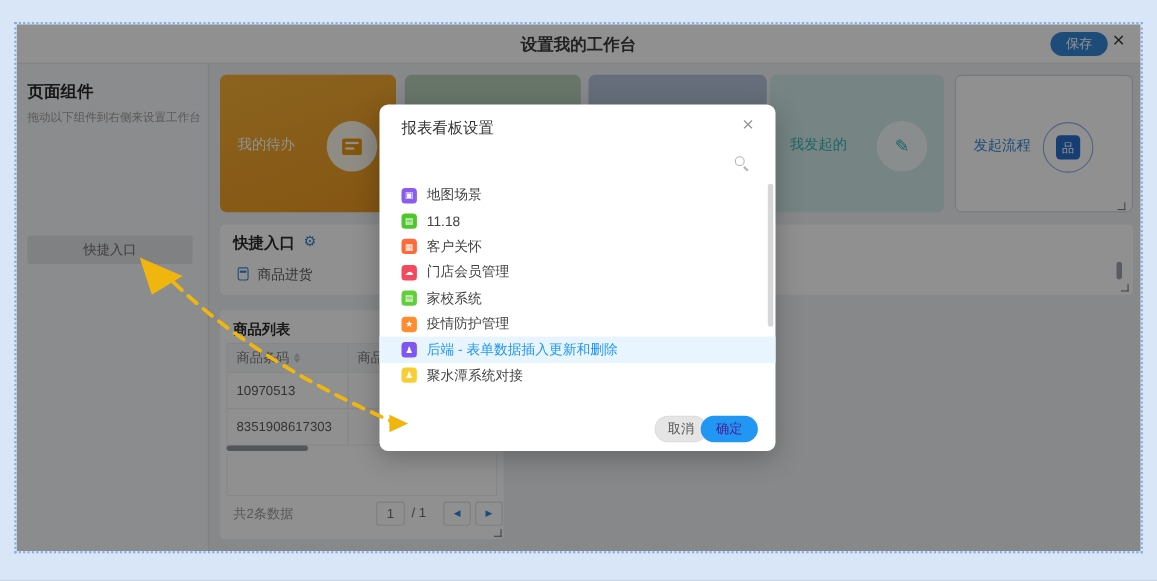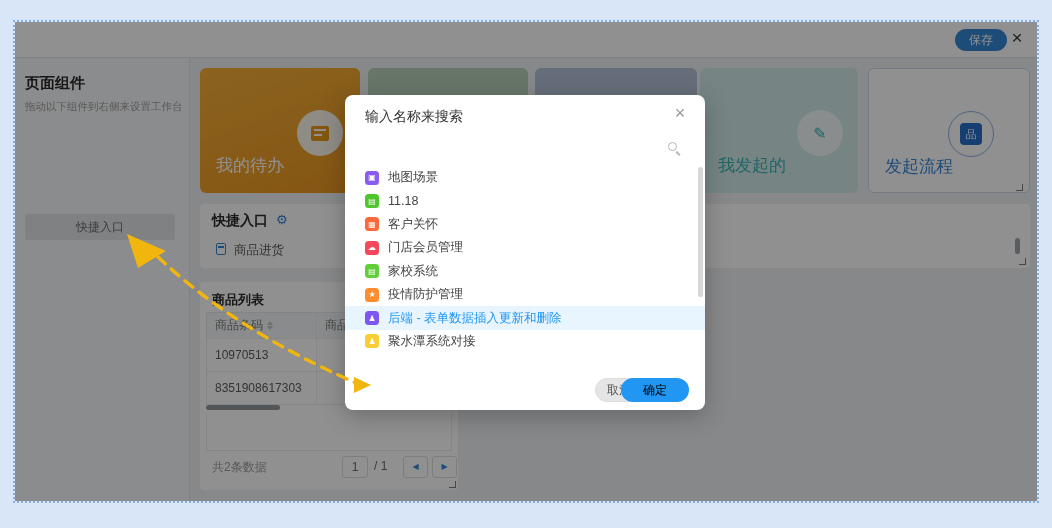--- a/index.html
+++ b/index.html
@@ -17,21 +17,21 @@
   
   .sidebar { position:absolute; left:0; top:36px; width:175px; height:443px; background:#f6f7f9; border-right:1px solid #e3e3e3; z-index:1; }
   .sb-title { position:absolute; left:10px; top:16px; font-size:15px; font-weight:bold; color:#1f1f1f; }
   .sb-hint { position:absolute; left:10px; top:42px; font-size:10.5px; color:#9a9a9a; white-space:nowrap; }
   .sb-btn { position:absolute; left:10px; width:150px; height:26px; line-height:26px; text-align:center; background:#e2e3e6; border-radius:2px; font-size:12px; color:#666; }
 
   .main { position:absolute; left:175px; top:36px; right:0; bottom:0; background:#eef0f3; }
 
   
   .card { position:absolute; top:46px; height:125px; border-radius:6px; }
-  .card-label { position:absolute; left:16px; top:54px; font-size:17px;margin-top:32px; }
+  .card-label { position:absolute; left:16px; top:54px; font-size:13px; }
   .card-circle { position:absolute; width:46px; height:46px; border-radius:50%; display:flex; align-items:center; justify-content:center; }
   .cal { width:18px; height:15px; background:#e8940c; border-radius:2px; position:relative; }
   .cal::before { content:""; position:absolute; left:3px; right:3px; top:3px; height:2px; background:#fff; }
   .cal::after { content:""; position:absolute; left:3px; top:8px; width:8px; height:2px; background:#fff; }
   .flow-sq { width:22px; height:22px; background:#1e68c8; border-radius:4px; color:#fff; font-size:11px; display:flex; align-items:center; justify-content:center; }
 
   .panel { position:absolute; background:#fff; border-radius:4px; }
   .qp-title { position:absolute; left:12px; top:8px; font-size:14px; font-weight:bold; color:#222; }
   .gear { position:absolute; left:76px; top:8px; font-size:13px; color:#2b7cd0; }
   .doc-ic { position:absolute; left:16px; top:39px; width:10px; height:12px; border:1.5px solid #2e82d4; border-radius:2px; }
@@ -69,30 +69,31 @@
   .m-search::placeholder { color:#c0c0c0; }
   .mag { position:absolute; right:28px; top:47px; width:9px; height:9px; border:1.5px solid #b5b5b5; border-radius:50%; }
   .mag::after { content:""; position:absolute; left:8px; top:8px; width:5px; height:1.5px; background:#b5b5b5; transform:rotate(45deg); transform-origin:0 0; }
   .m-list { position:absolute; left:0; right:8px; top:71px; }
   .m-item { height:23.4px; display:flex; align-items:center; gap:9px; padding-left:20px; font-size:12.5px; color:#444; }
   .m-item.sel { background:#e9f5fe; color:#2196f3; margin-right:-8px; }
   .m-ic { width:14px; height:14px; border-radius:3.5px; color:#fff; font-size:8px; display:flex; align-items:center; justify-content:center; flex:none; }
   .m-scroll { position:absolute; right:2px; top:72px; width:5px; height:130px; background:#d7d7d7; border-radius:3px; }
   .m-btn { position:absolute; top:283px; height:24px; border-radius:12px; font-size:12px; text-align:center; line-height:22px; }
   .m-cancel { right:62px; width:48px; border:1px solid #ddd; color:#555; background:#e5e5e5; }
-  .m-ok { right:16px; width:68px; border:none; background:#2196f3; color:#000000; line-height:24px; }
+  .m-ok { right:16px; width:52px; border:none; background:#2196f3; color:#4c1d95; line-height:24px; }
 
   .arrow-svg { position:absolute; inset:0; z-index:30; pointer-events:none; }
 </style>
 </head>
 <body>
 
 <div class="window">
 
   <div class="hdr">
+    <div class="hdr-title">设置我的工作台</div>
     <button class="save-btn">保存</button>
     <div class="hdr-close">×</div>
   </div>
 
   <div class="sidebar">
     <div class="sb-title">页面组件</div>
     <div class="sb-hint">拖动以下组件到右侧来设置工作台</div>
     <div class="sb-btn" style="top:156px;">快捷入口</div>
   </div>
 
@@ -159,21 +160,21 @@
       <span style="position:absolute; left:174px; top:4px; color:#666;">/ 1</span>
       <div class="pg-btn" style="left:203px;">◀</div>
       <div class="pg-btn" style="left:232px;">▶</div>
     </div>
     <div class="corner" style="right:2px; bottom:2px;"></div>
   </div>
 
   <div class="dim"></div>
 
   <div class="modal">
-    <div class="m-title">输入名称来搜索</div>
+    <div class="m-title">报表看板设置</div>
     <div class="m-close">×</div>
     <div class="mag"></div>
     <div class="m-list">
       <div class="m-item">
           <span class="m-ic" style="background: rgb(138, 92, 240);">▣</span>
           <span>地图场景</span>
         </div>
       <div class="m-item">
           <span class="m-ic" style="background: rgb(79, 198, 44);">▤</span>
           <span>11.18</span>

